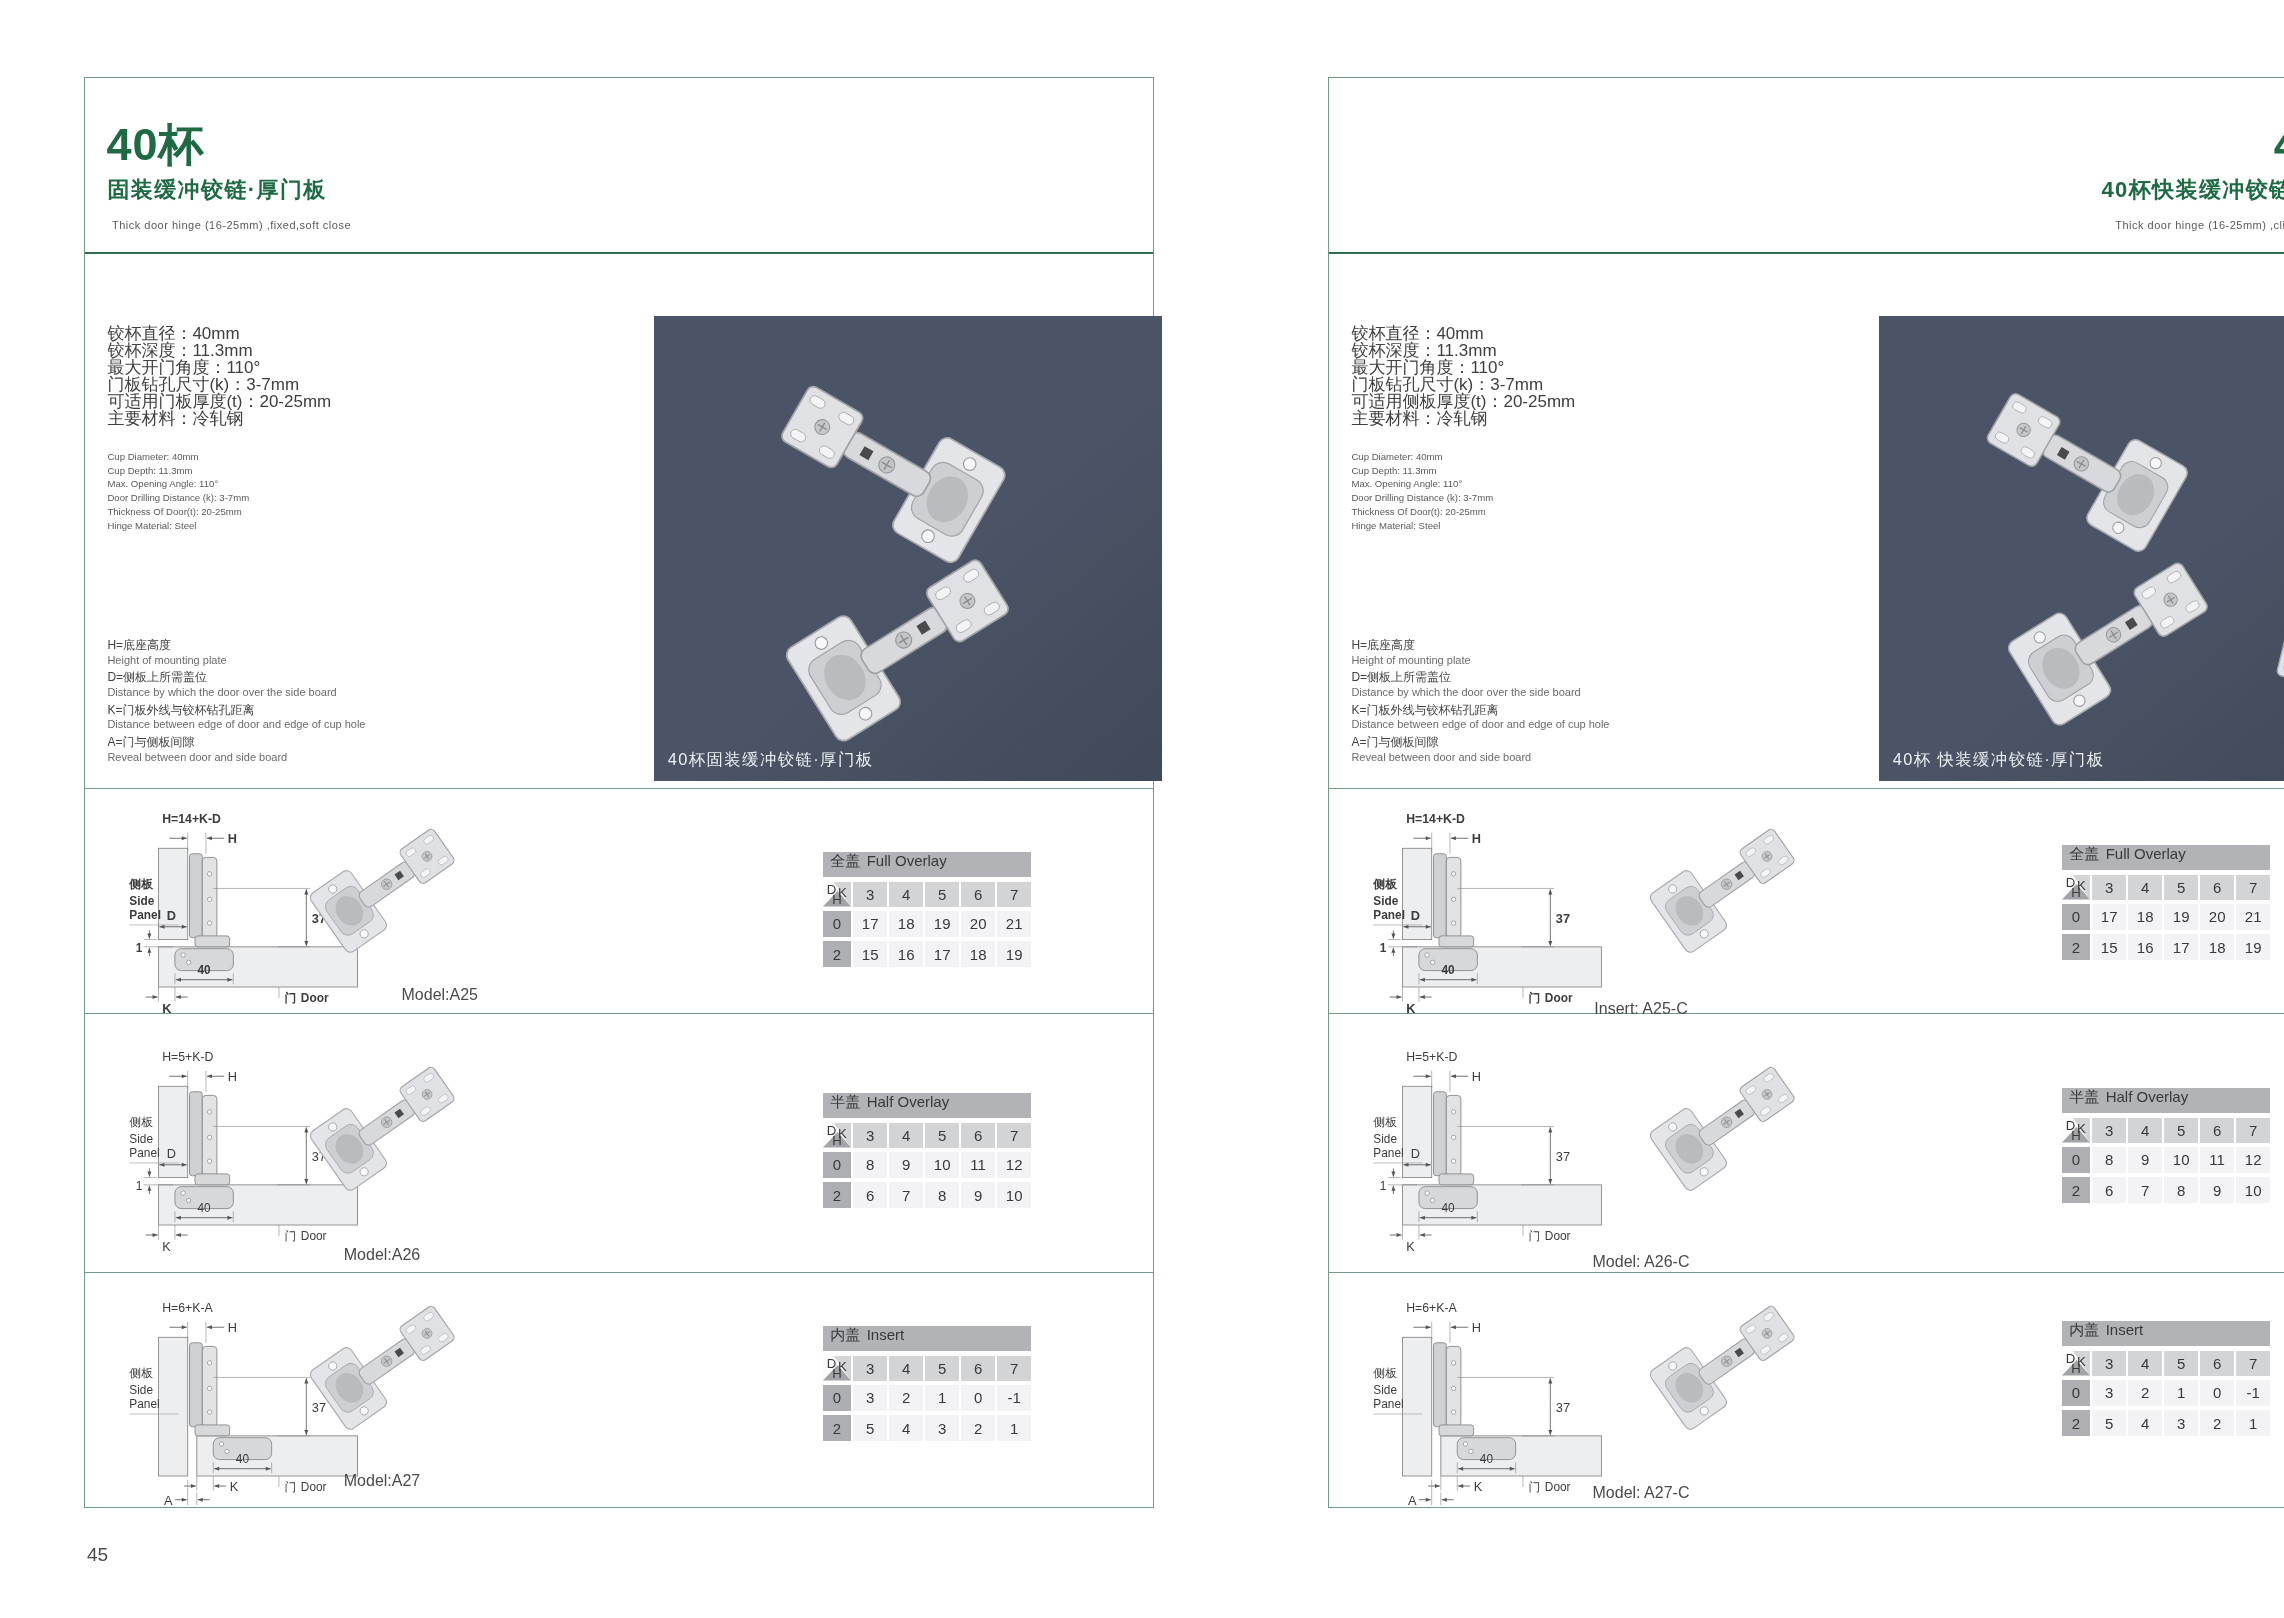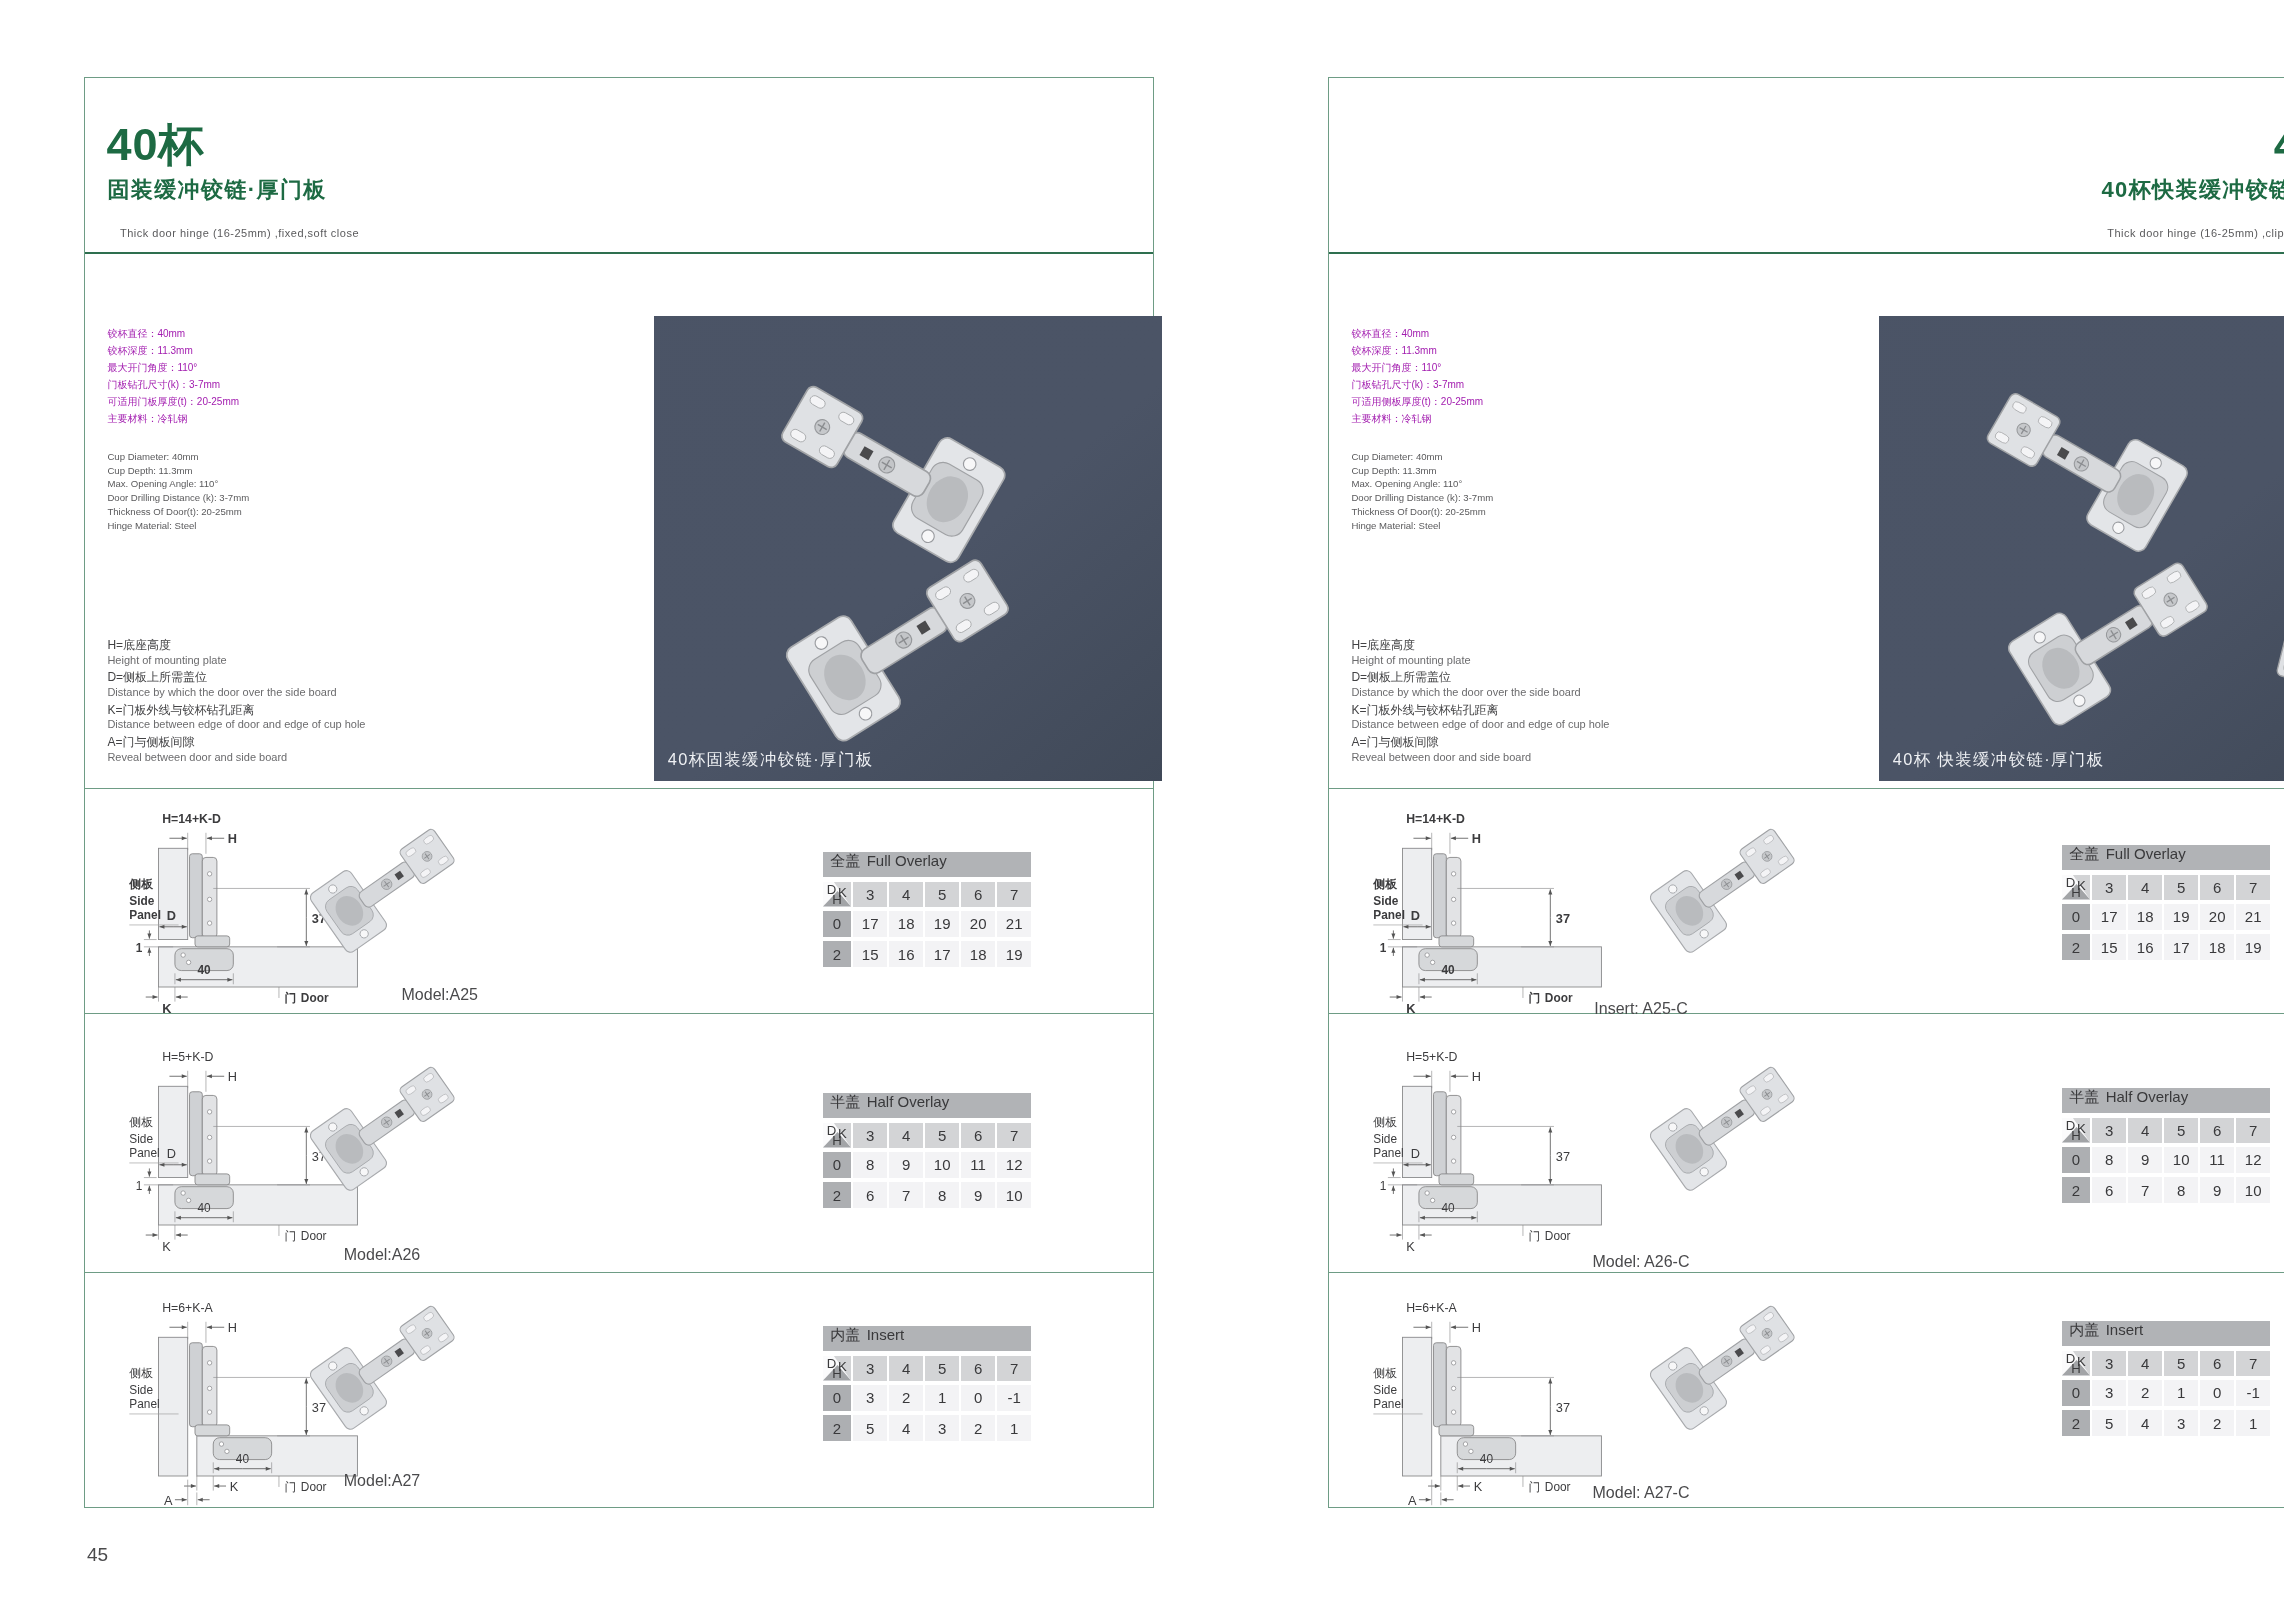--- a/index.html
+++ b/index.html
@@ -15,26 +15,26 @@
     font-family:"Liberation Sans","DejaVu Sans",sans-serif;color:var(--ink);
   }
   .page{position:absolute;top:77px;width:1070px;height:1431px;border:0.9px solid var(--line);background:#fff;}
   #lp{left:84px;} #rp{left:1328px;}
 
   
   .pg-title{position:absolute;top:37px;margin:0;font-size:45px;font-weight:bold;color:var(--green);letter-spacing:0.9px;}
   #lp .pg-title{left:21.5px;} #rp .pg-title{right:25.6px;}
   .pg-sub{position:absolute;top:97px;margin:0;font-size:22px;font-weight:600;color:var(--green);letter-spacing:1.4px;}
   #lp .pg-sub{left:22.4px;} #rp .pg-sub{right:25.6px;}
-  .pg-tag{position:absolute;top:137px;margin:12px;font-size:11px;color:#5a5a5c;letter-spacing:0.5px;}
+  .pg-tag{position:absolute;top:137px;margin:4px;font-size:11px;color:#5a5a5c;letter-spacing:0.5px;}
   #lp .pg-tag{left:23px;} #rp .pg-tag{right:25.6px;}
   .hd-rule{position:absolute;top:174px;left:0;right:0;height:1.8px;background:var(--rule);}
 
   
-  .specs-cn{position:absolute;left:22.4px;top:247px;font-size:10px;line-height:17px;color:#a21caf;}
+  .specs-cn{position:absolute;left:22.4px;top:247px;font-size:17px;line-height:17px;color:#404040;}
   .specs-en{position:absolute;left:22.4px;top:372px;font-size:9.6px;line-height:13.7px;color:#5a5a5c;}
   .legend{position:absolute;left:22.4px;top:560px;width:356px;}
   .legend .lg-cn{font-size:12px;line-height:15.5px;color:#434345;}
   .legend .lg-en{font-size:11px;line-height:12.3px;color:#6b6b6d;margin-bottom:4.6px;}
 
   
   .photo{position:absolute;top:220px;width:508px;height:465px;margin:18px;
          background:linear-gradient(140deg,#545d70 0%,#48516419 0%,#4b5466 55%,#404958 100%);
          background-color:#4b5466;}
   #lp .photo{left:551px;} #rp .photo{left:532px;}

